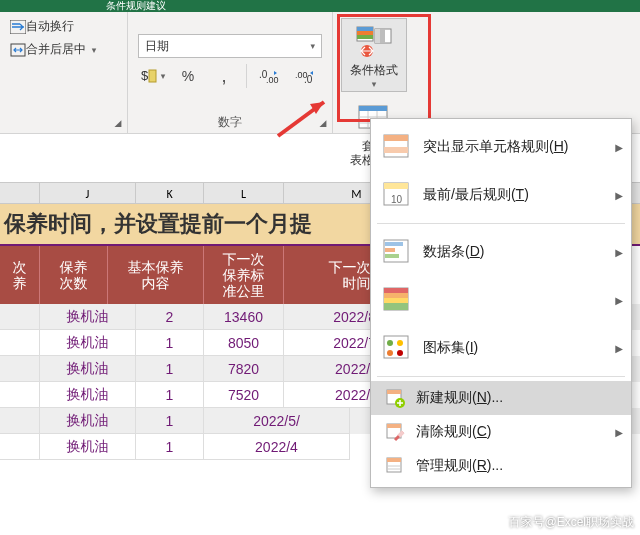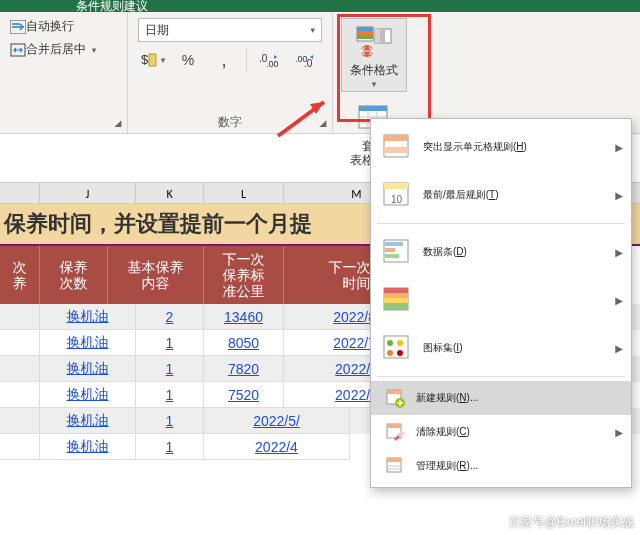--- a/index.html
+++ b/index.html
@@ -10,22 +10,22 @@
     overflow: hidden;
     width: 640px;
     height: 535px;
     position: relative;
   }
   
   .title-bar {
     background: #217346;
     height: 12px;
     color: #fff;
-    font-size: 12px;
-    padding-left: 76px;
+    font-size: 10px;
+    padding-left: 106px;
     line-height: 12px;
   }
   
   .ribbon {
     background: #f3f2f1;
     border-bottom: 1px solid #d4d4d4;
     height: 122px;
     display: flex;
     position: relative;
   }
@@ -49,21 +49,21 @@
     bottom: 3px;
     width: 12px; height: 12px;
     font-size: 9px;
     color:#666;
     text-align:center;
   }
   .align-group { width: 128px; }
   .align-row { display:flex; align-items:center; margin-bottom:6px; color:#333;}
   .align-row .ico { width:16px; text-align:center; color:#555;}
   .number-group { width: 205px; }
-  .num-top { display:flex; gap:6px; }
+  .num-top { display:flex; gap:6px;margin-top:16px; }
   .dropdown {
     flex:1; background:#fff; border:1px solid #bcbcbc;
     height:24px; display:flex; align-items:center; padding:0 6px;
     justify-content:space-between; color:#333;
   }
   .num-bot { display:flex; gap:8px; margin-top:6px;}
   .num-btn { min-width:28px; height:24px; display:flex; align-items:center; justify-content:center; color:#444; font-size:14px;}
   .sep { width:1px; background:#d4d4d4; height:24px;}
   .style-group { padding:6px 8px 2px 8px; display:flex; gap:4px; }
   .big-btn {
@@ -113,21 +113,21 @@
     background:#a84c44; color:#fff; font-size:14px;
     display:flex; align-items:center; justify-content:center;
     text-align:center; padding:4px 2px; line-height:16px;
     border-right:1px solid #c77; height:58px;
   }
   .data-row { display:flex; height:26px; }
   .data-row.alt { background:#eeeeee;}
   .data-cell {
     border-right:1px solid #ddd; border-bottom:1px solid #ddd;
     display:flex; align-items:center; justify-content:center;
-    font-size:14px; color:#1d4ed8;text-decoration:underline;
+    font-size:14px; color:#701a75;
   }
   
   .cf-menu {
     position:absolute;
     left:370px; top:118px;
     width:262px;
     background:#fff;
     border:1px solid #bbb;
     box-shadow: 2px 4px 10px rgba(0,0,0,.25);
     padding:4px 0;
@@ -140,21 +140,21 @@
     position:relative;
   }
   .cf-item.hover { background:#d8d8d8;}
   .cf-item.small { height:34px;padding-left:13px; }
   .cf-ico {
     width:32px; height:32px;
     display:flex; align-items:center; justify-content:center;
     margin-right:10px; flex-shrink:0;
   }
   .cf-item.small .cf-ico { width:22px; height:22px; }
-  .cf-label { flex:1; font-size:10px; color:#222; }
+  .cf-label { flex:1; font-size:14px; color:#222; }
   .cf-label u { text-decoration: underline; }
   .cf-sub { position:absolute; right:8px; color:#666; font-size:10px;}
   .cf-sep { height:1px; background:#ddd; margin:4px 6px;}
   
   svg { display:block; }
   .watermark {
     position:absolute; right:6px; bottom:4px;
     color:#fff; font-size:12px; opacity:.65;
     text-shadow:0 0 3px #000;
   }

